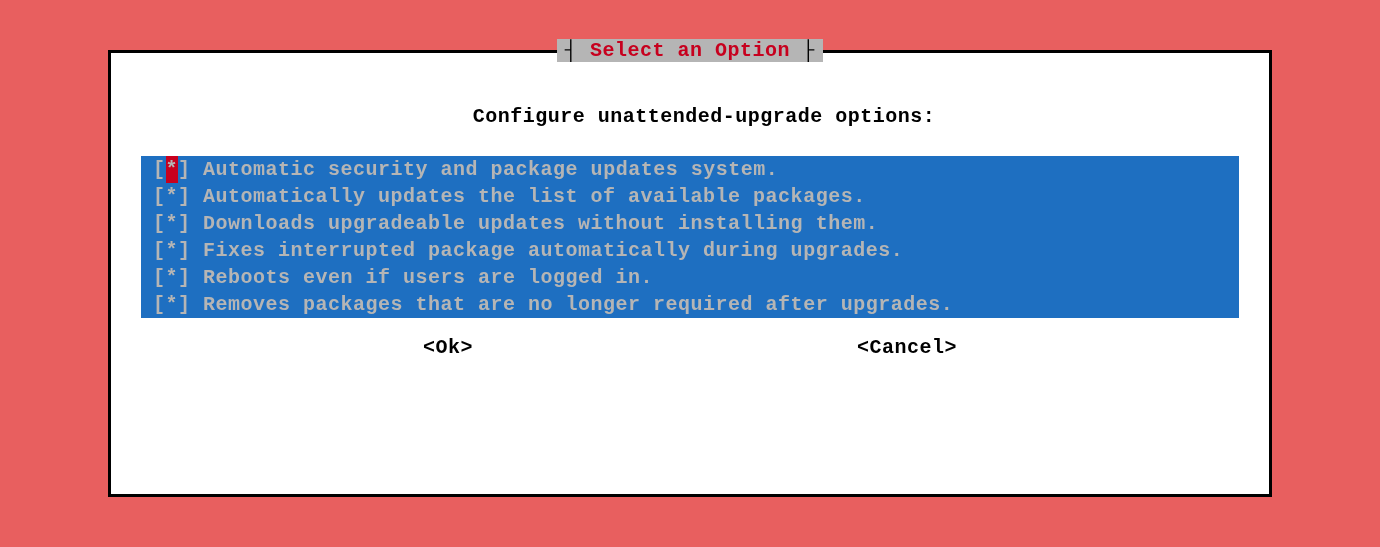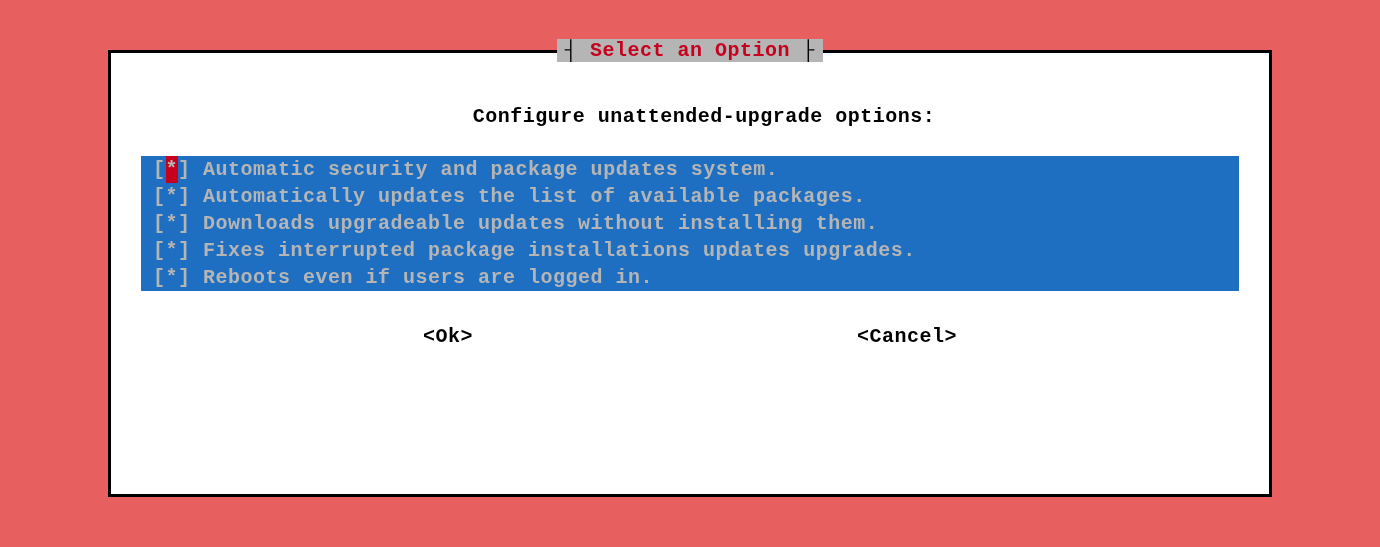--- a/index.html
+++ b/index.html
@@ -40,21 +40,21 @@
       color: #c7001e;
       font-weight: bold;
     }
     .prompt {
       color: #000;
       padding: 52px 0 0 28px;
       text-align: center;
     }
     .options-list {
       background: #1e6fc1;
-      margin: 28px 30px 16px 30px;
+      margin: 28px 30px 0 30px;
       padding: 0;
     }
     .option-row {
       color: #b5b5b5;
       white-space: pre;
       line-height: 27px;
       padding: 0 12px;
     }
     .option-row .checkbox-wrap {
       display: inline;
@@ -84,21 +84,22 @@
       <span>┤ </span><span class="title-text">Select an Option</span><span> ├</span>
     </div>
   </div>
 
   <div class="prompt">Configure unattended-upgrade options:</div>
 
   <div class="options-list">
     <div class="option-row"><span class="checkbox-wrap">[<span class="cursor-star">*</span>]</span> <span>Automatic security and package updates system.</span></div>
     <div class="option-row"><span class="checkbox-wrap">[*]</span> <span>Automatically updates the list of available packages.</span></div>
     <div class="option-row"><span class="checkbox-wrap">[*]</span> <span>Downloads upgradeable updates without installing them.</span></div>
-    <div class="option-row"><span class="checkbox-wrap">[*]</span> <span>Fixes interrupted package installations updates upgrades.</span></div>
+    <div class="option-row"><span class="checkbox-wrap">[*]</span> <span>Fixes interrupted package automatically during upgrades.</span></div>
     <div class="option-row"><span class="checkbox-wrap">[*]</span> <span>Reboots even if users are logged in.</span></div>
+    <div class="option-row"><span class="checkbox-wrap">[*]</span> <span>Removes packages that are no longer required after upgrades.</span></div>
   </div>
 
   <div class="buttons">
     <span class="btn">&lt;Ok&gt;</span>
     <span class="btn">&lt;Cancel&gt;</span>
   </div>
 </div>
 
 </body></html>

